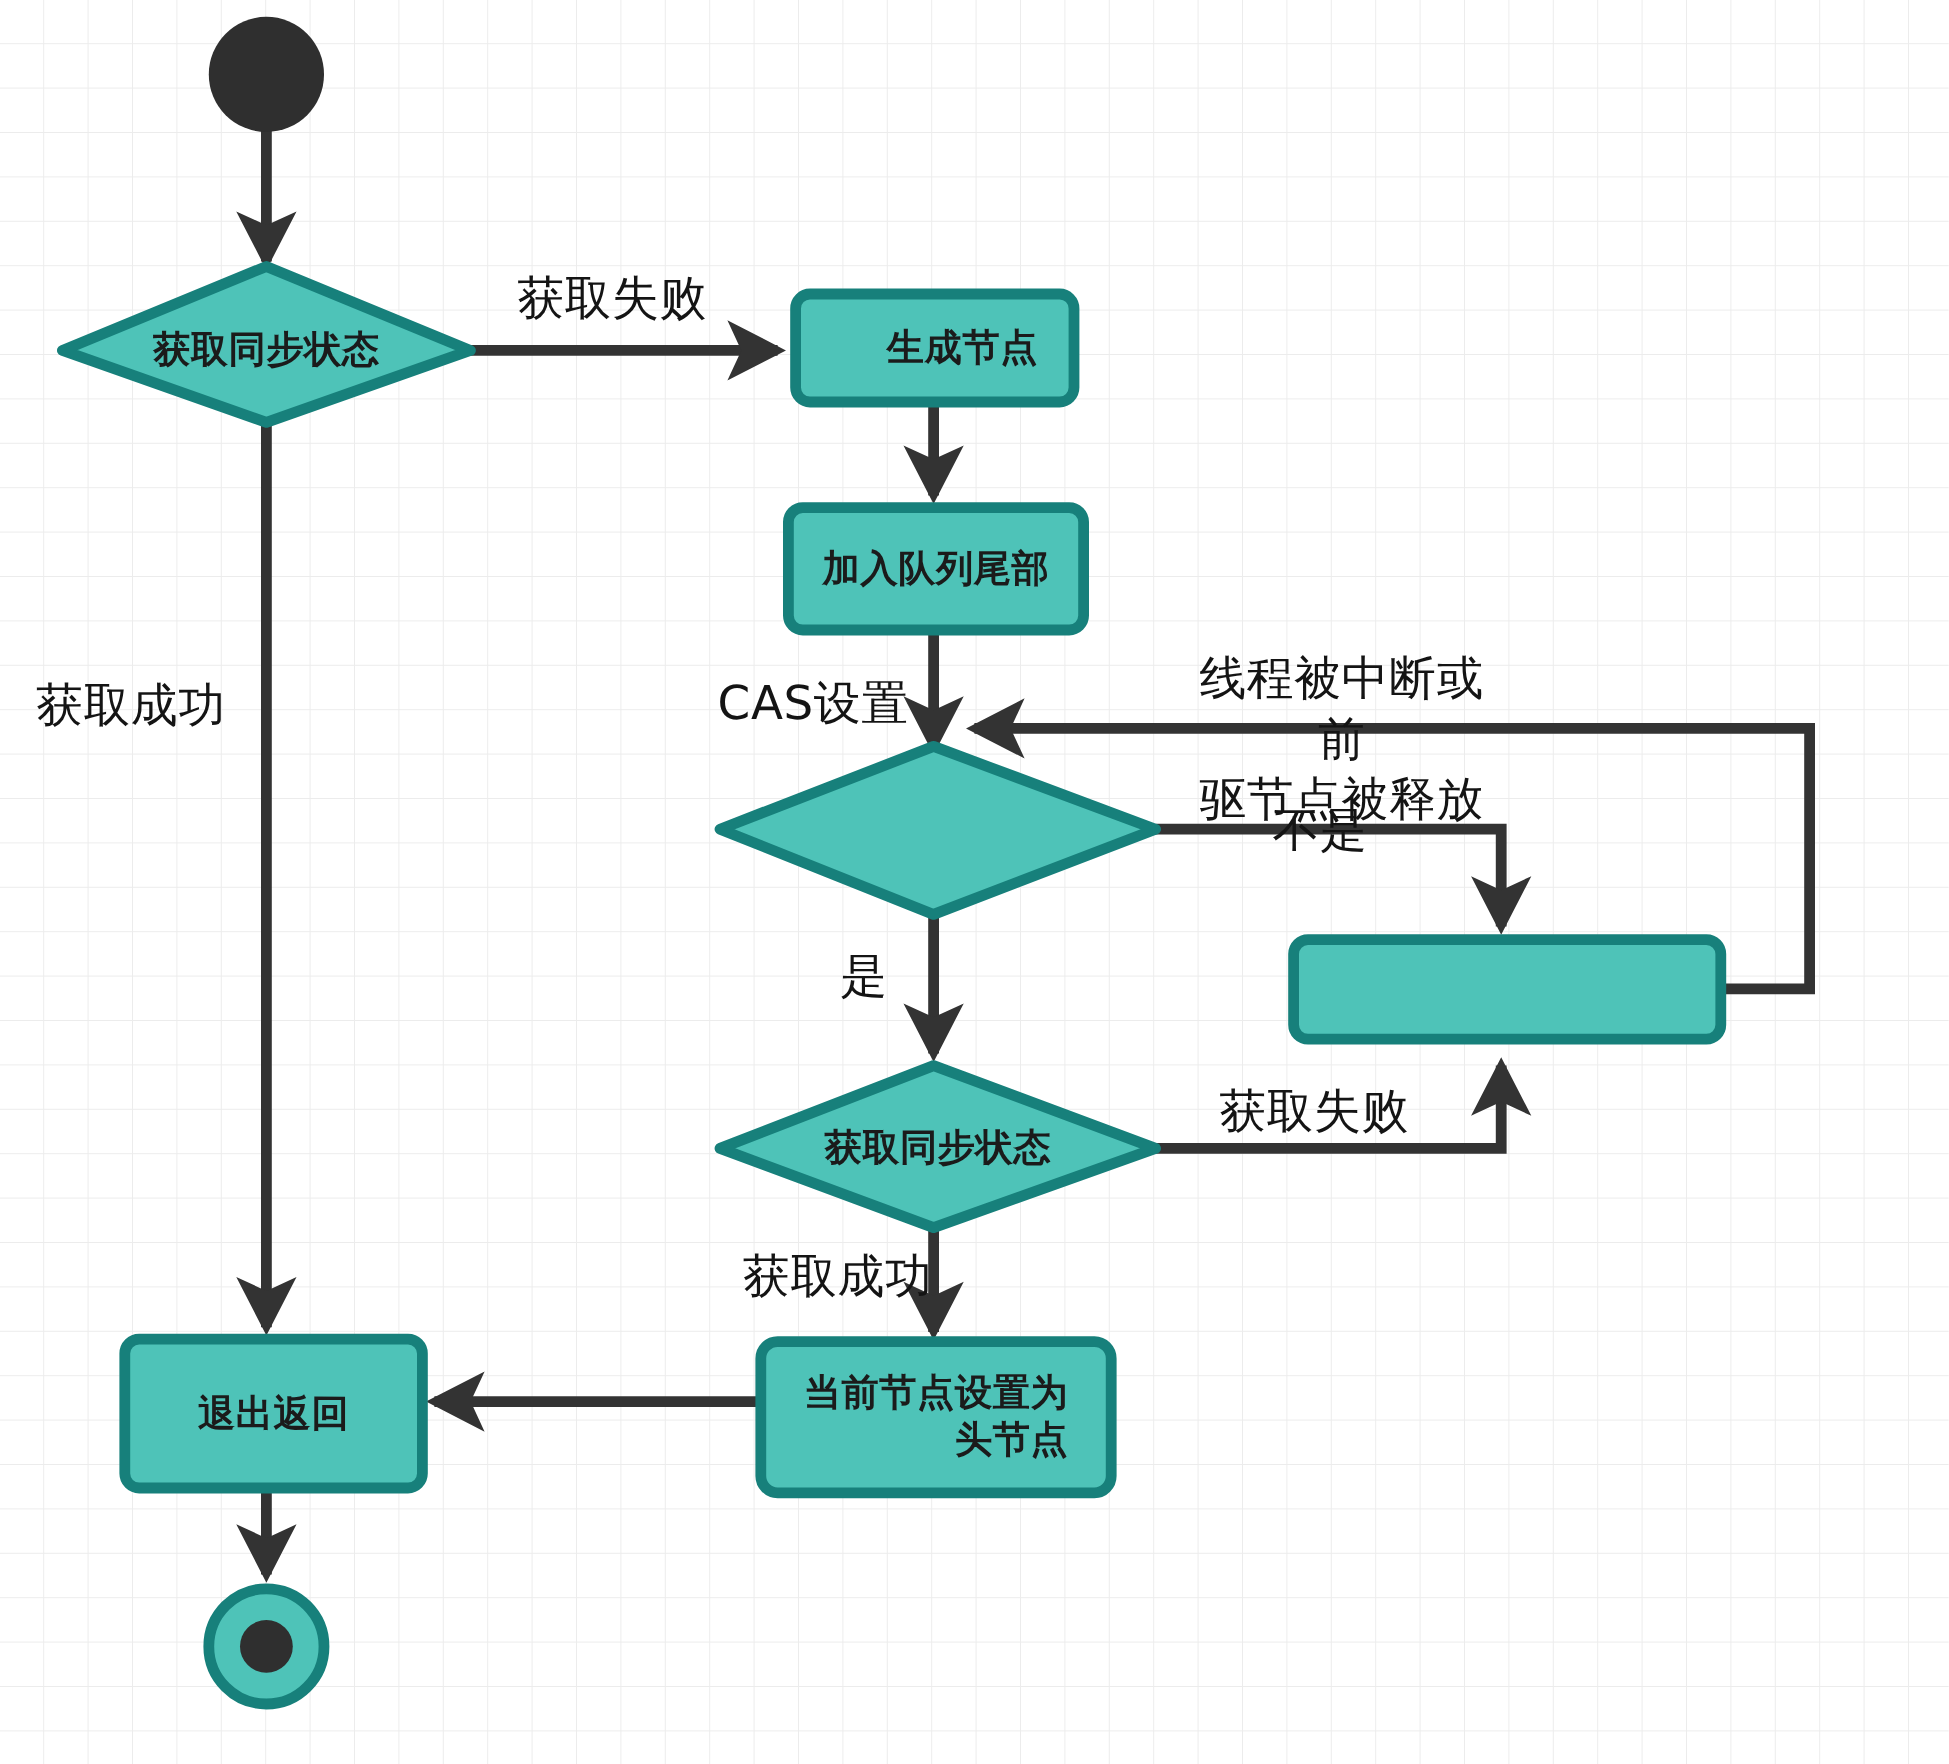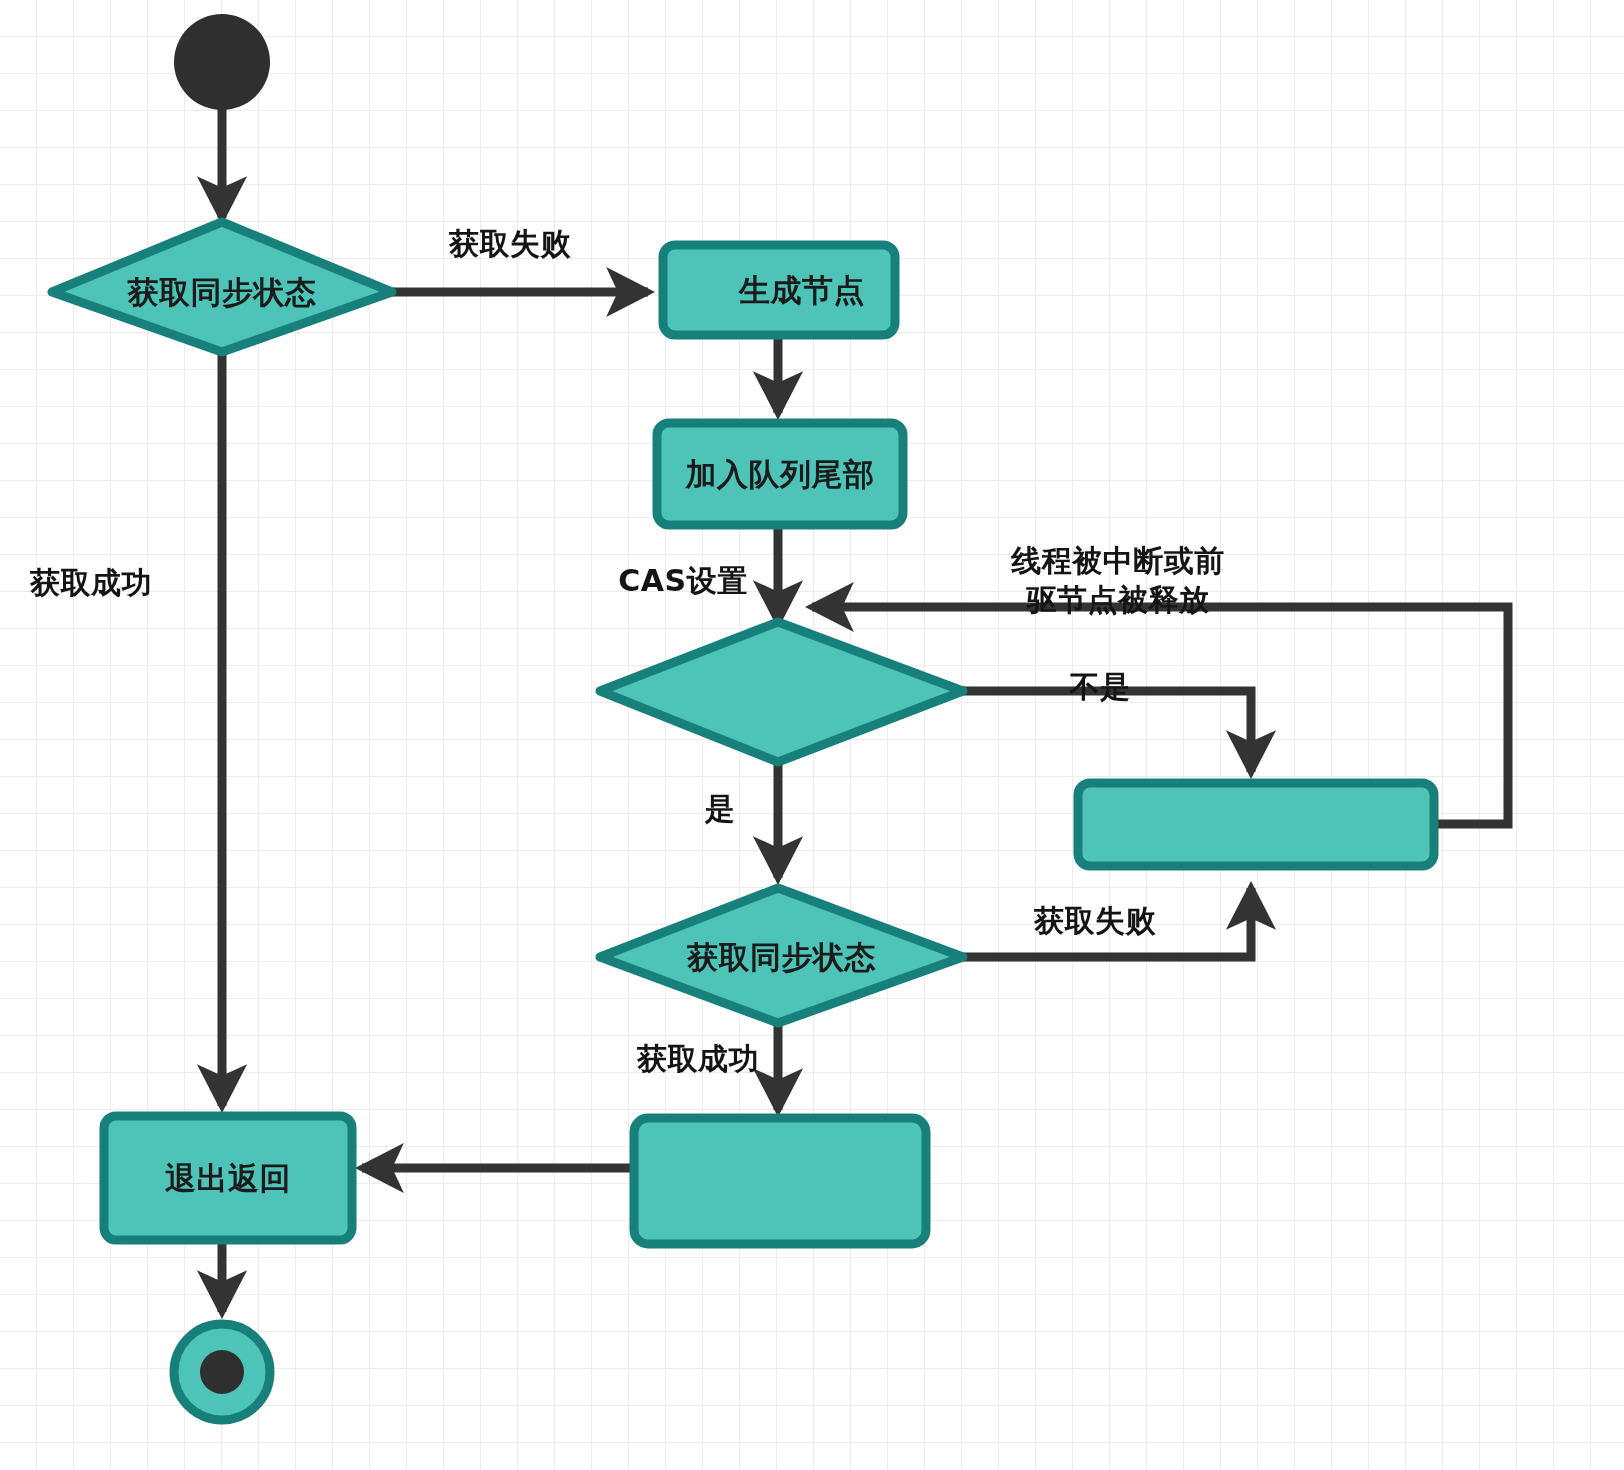--- a/index.html
+++ b/index.html
@@ -37,22 +37,22 @@
     font-weight: 700;
     font-size: 31px;
     line-height: 1.25;
     letter-spacing: 0.5px;
     pointer-events: none;
     white-space: pre-line;
   }
   .edge-label {
     position: absolute;
     color: #141414;
-    font-weight: 700;
-    font-size: 30px;
+    font-weight: 400;
+    font-size: 39px;
     line-height: 1.28;
     letter-spacing: 0.5px;
     text-align: center;
     white-space: pre-line;
     pointer-events: none;
   }
   .watermark {
     position: absolute;
     color: #e2e2e2;
     font-family: "DejaVu Sans Mono", "Liberation Mono", monospace;
@@ -129,28 +129,30 @@
   <div class="node-label" style="left:52px;  top:262px;  width:340px; height:60px;">获取同步状态</div>
 
   <div class="node-label" style="left:686px; top:245px; width:232px; height:90px;">生成节点</div>
 
   <div class="node-label" style="left:657px; top:423px; width:246px; height:102px;">加入队列尾部</div>
 
 
 
   <div class="node-label" style="left:600px; top:927px; width:363px; height:60px;">获取同步状态</div>
 
+  <div class="node-label" style="left:634px; top:1118px; width:292px; height:126px;">当前节点设置为
+头节点</div>
 
   <div class="node-label" style="left:104px; top:1116px; width:248px; height:124px;">退出返回</div>
 
   <div class="edge-label" style="left:410px; top:225px; width:200px;">获取失败</div>
 
   <div class="edge-label" style="left:30px; top:564px; width:170px; text-align:left;">获取成功</div>
 
-  <div class="edge-label" style="left:598px; top:562px; width:170px; text-align:center;">CAS设置</div>
+  <div class="edge-label" style="left:598px; top:562px; width:170px; text-align:left;">CAS设置</div>
 
   <div class="edge-label" style="left:1040px; top:668px; width:120px;">不是</div>
 
   <div class="edge-label" style="left:690px; top:790px; width:60px;">是</div>
 
   <div class="edge-label" style="left:1000px; top:902px; width:190px;">获取失败</div>
 
   <div class="edge-label" style="left:608px; top:1040px; width:180px;">获取成功</div>
 
   <div class="edge-label" style="left:998px; top:502px; width:240px; line-height:1.3;margin-top:39px;">线程被中断或前

